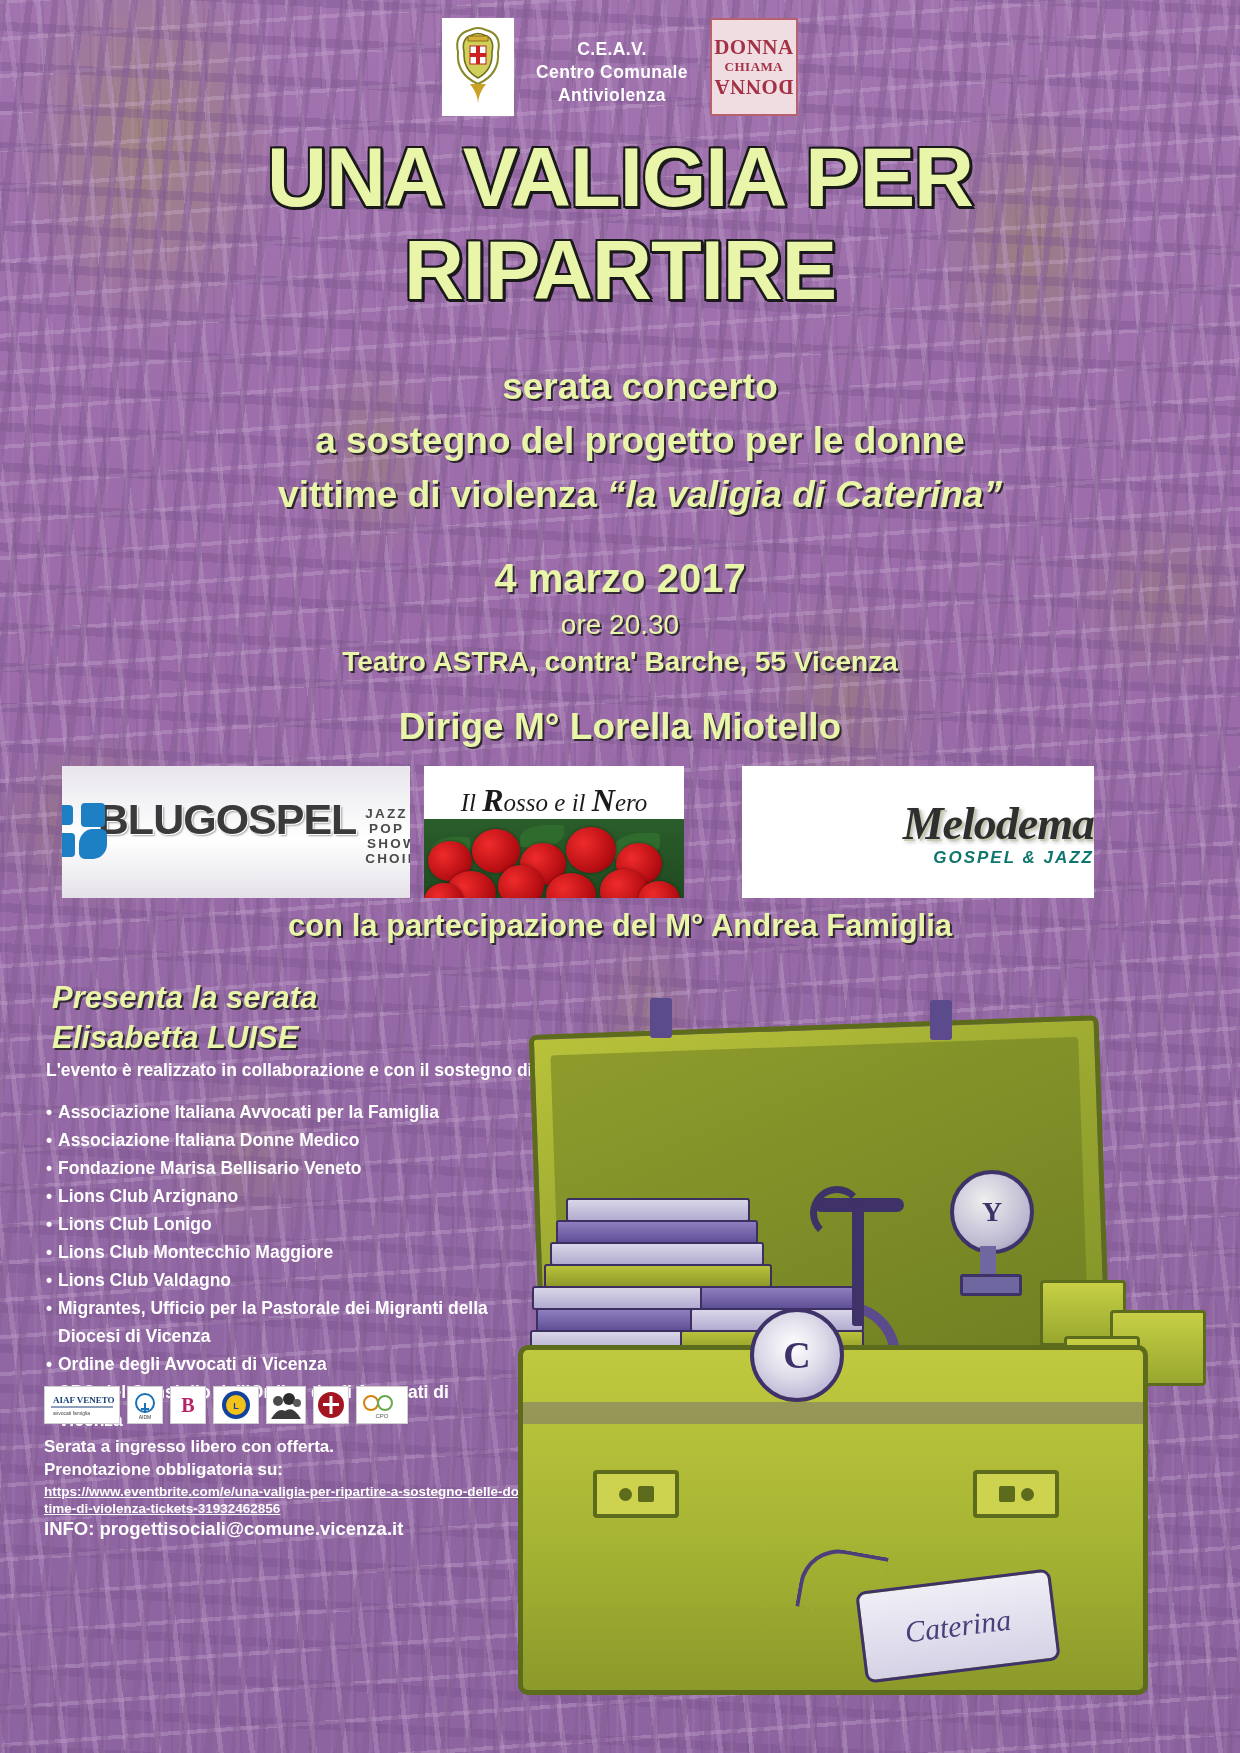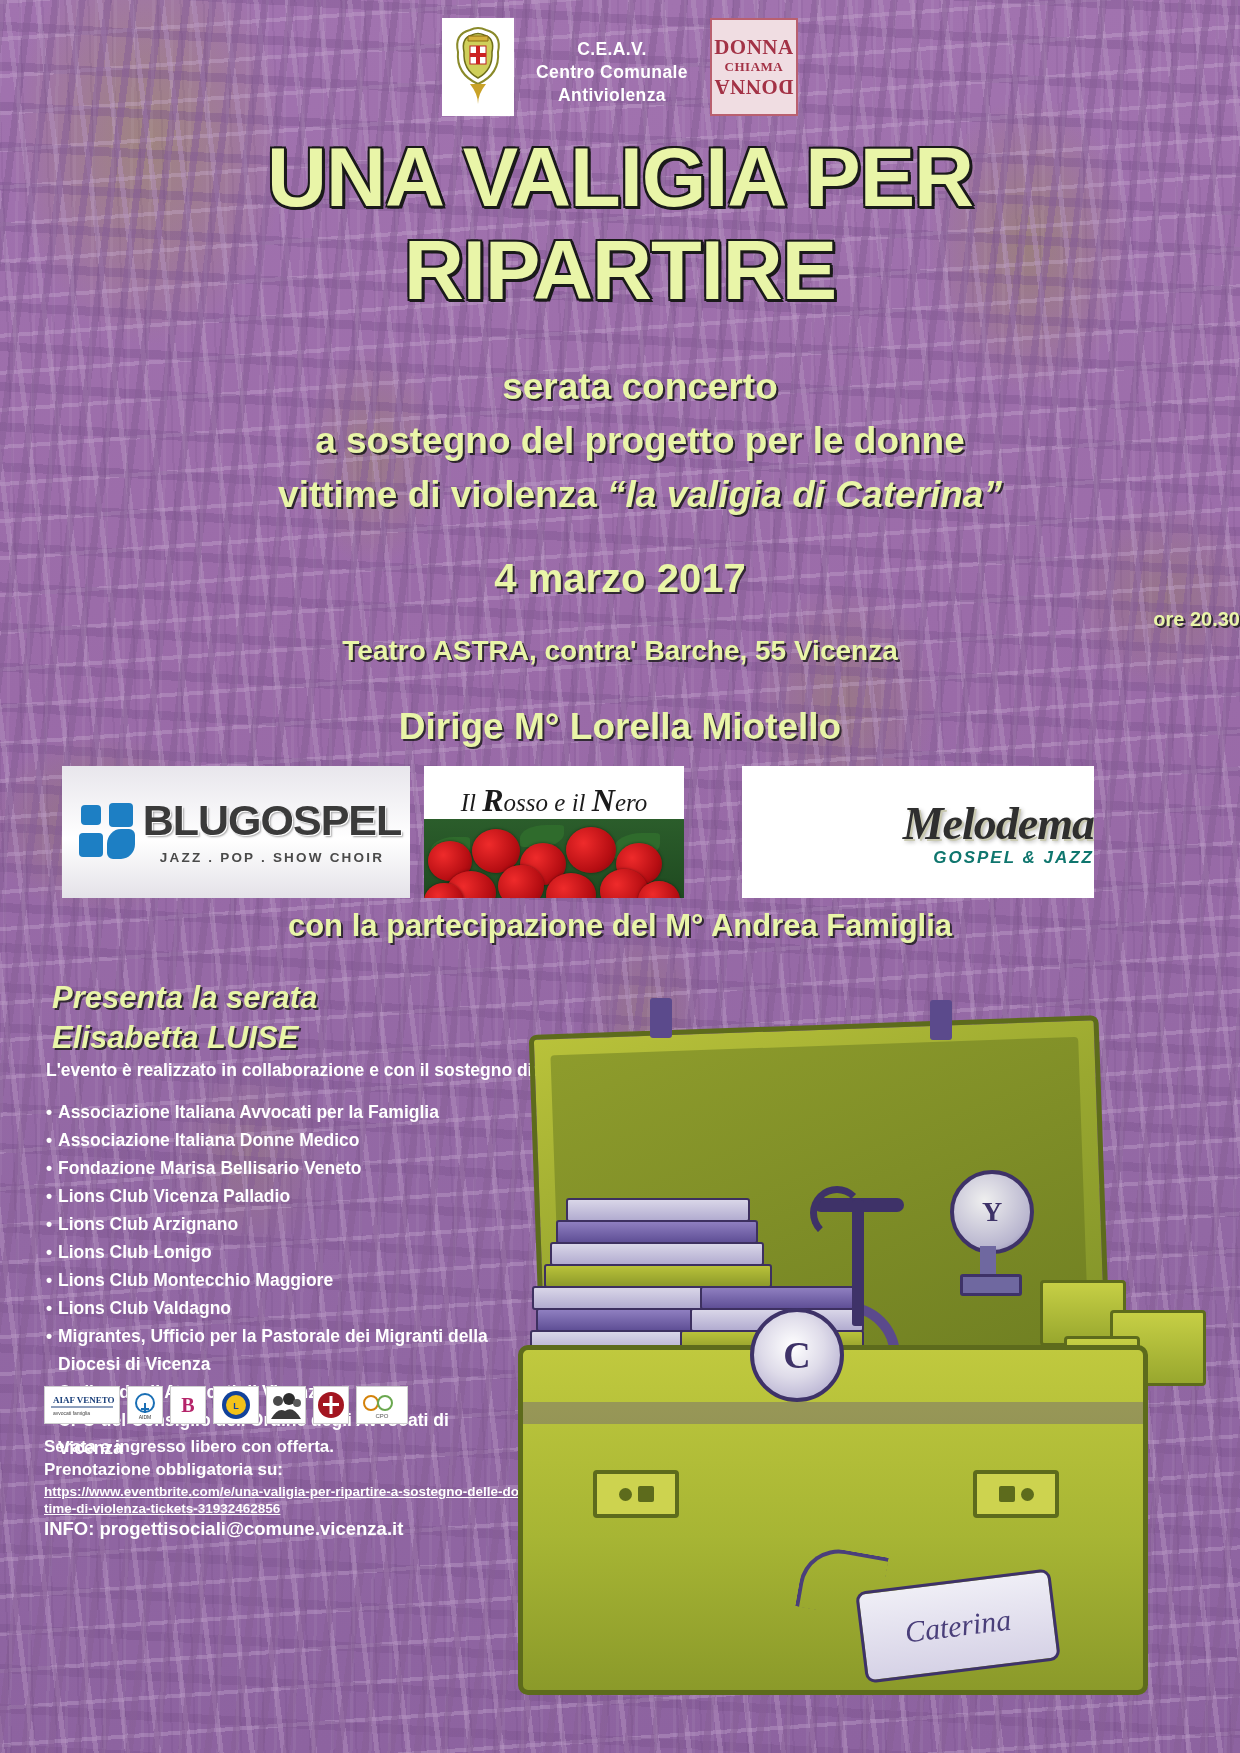--- a/index.html
+++ b/index.html
@@ -133,21 +133,21 @@
     position: absolute;
     top: 552px;
     left: 0;
     width: 100%;
     text-align: center;
     color: #e9f5a8;
     line-height: 1.34;
     text-shadow: 2px 2px 0 rgba(25,25,25,0.8);
   }
   .whenwhere .date { font-size: 40px; font-weight: bold; }
-  .whenwhere .time { font-size: 20px; font-weight: bold; text-align: right; }
+  .whenwhere .time { font-size: 28px; font-weight: normal; }
   .whenwhere .place { font-size: 28px; font-weight: bold; }
 
   .conductor {
     position: absolute;
     top: 706px;
     left: 0;
     width: 100%;
     text-align: center;
     color: #e9f5a8;
     font-size: 37px;
@@ -173,21 +173,21 @@
     position: relative;
     overflow: hidden;
   }
   .logo-blu { width: 348px; background: linear-gradient(180deg,#e8e6ec 0%, #ffffff 55%, #e4e2e8 100%); }
   .logo-rosso { width: 260px; }
   .logo-melo { width: 352px; margin-left: 44px; }
 
   .blu-inner { display: flex; align-items: center; gap: 8px; padding-left: 8px; }
   .blu-mark { width: 56px; height: 58px; position: relative; }
   .blu-mark span { position: absolute; background: #1d7fc4; border-radius: 4px; }
-  .blu-text { display: flex; flex-direction: column; }
+  .blu-text { display: flex; }
   .blu-word {
     font-size: 43px; font-weight: bold; color: #3a3a3a; letter-spacing: -1px; line-height: 1;
     text-shadow: 1px 1px 0 #ffffff, 2px 2px 2px rgba(0,0,0,0.35);
   }
   .blu-sub { font-size: 13.5px; font-weight: bold; color: #4a4a4a; letter-spacing: 2.2px; margin-top: 8px; text-align: center; }
 
   .rosso-inner { width: 100%; height: 100%; display: flex; flex-direction: column; justify-content: flex-start; }
   .rosso-title {
     font-family: "Liberation Serif", serif;
     font-size: 25px; color: #1b1b1b; text-align: center; padding-top: 16px; font-style: italic;
@@ -493,21 +493,20 @@
     <div class="presenter">
       <div>Presenta la serata</div>
       <div>Elisabetta LUISE</div>
     </div>
 
     <div class="collab-head">L'evento è realizzato in collaborazione e con il sostegno di:</div>
     <div class="collab-list">
       <div class="item"><span>Associazione Italiana Avvocati per la Famiglia</span></div>
       <div class="item"><span>Associazione Italiana Donne Medico</span></div>
       <div class="item"><span>Fondazione Marisa Bellisario Veneto</span></div>
-      <div class="item"><span>Lions Club Vicenza Palladio</span></div>
       <div class="item"><span>Lions Club Arzignano</span></div>
       <div class="item"><span>Lions Club Lonigo</span></div>
       <div class="item"><span>Lions Club Montecchio Maggiore</span></div>
       <div class="item"><span>Lions Club Valdagno</span></div>
       <div class="item"><span>Migrantes, Ufficio per la Pastorale dei Migranti della Diocesi di Vicenza</span></div>
       <div class="item"><span>Ordine degli Avvocati di Vicenza</span></div>
       <div class="item"><span>CPO del Consiglio dell'Ordine degli Avvocati di Vicenza</span></div>
     </div>
 
     <div class="sponsors">

